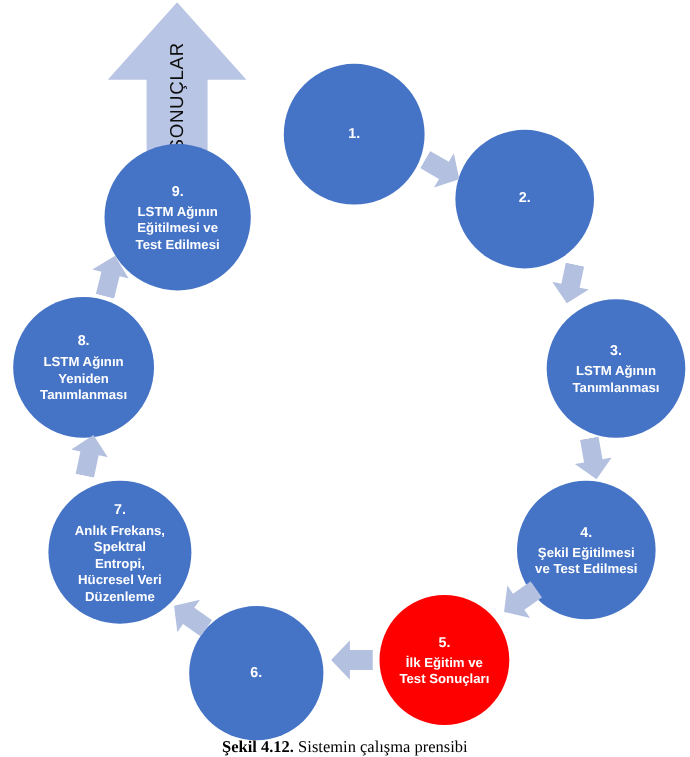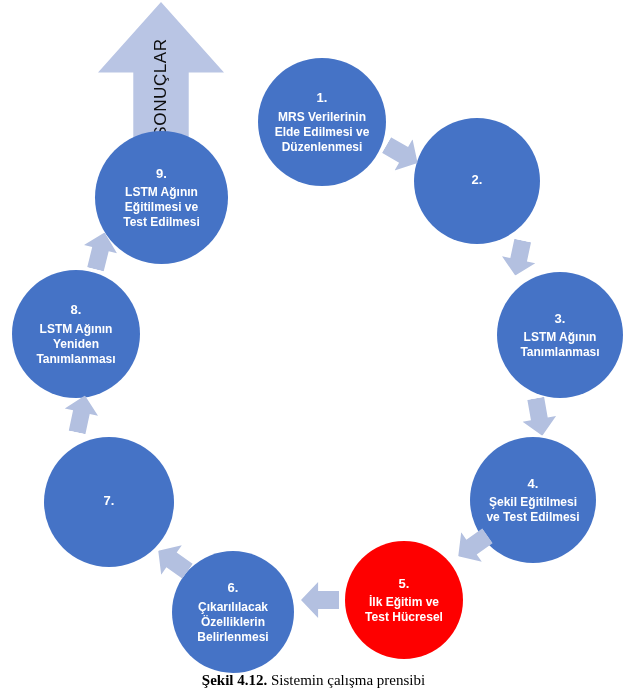--- a/index.html
+++ b/index.html
@@ -115,23 +115,20 @@
 
 <div id="diagram">
 
   <div class="results-arrow">
     <div class="shape"></div>
     <div class="label">SONUÇLAR</div>
   </div>
 
   <div class="node" style="left:258px; top:58px; width:128px; height:128px; background:#4573c6;">
     <div class="num">1.</div>
-    <div class="title">MRS Verilerinin
-Elde Edilmesi ve
-Düzenlenmesi</div>
   </div>
 
   <div class="node" style="left:414px; top:118px; width:126px; height:126px; background:#4573c6;">
     <div class="num">2.</div>
   </div>
 
   <div class="node" style="left:497px; top:272px; width:126px; height:126px; background:#4573c6;">
     <div class="num">3.</div>
     <div class="title">LSTM Ağının
 Tanımlanması</div>
@@ -139,32 +136,34 @@
 
   <div class="node" style="left:470px; top:437px; width:126px; height:126px; background:#4573c6;">
     <div class="num">4.</div>
     <div class="title">Şekil Eğitilmesi
 ve Test Edilmesi</div>
   </div>
 
   <div class="node" style="left:345px; top:541px; width:118px; height:118px; background:#fe0000;">
     <div class="num small">5.</div>
     <div class="title">İlk Eğitim ve
-Test Hücresel</div>
+Test Sonuçları</div>
   </div>
 
   <div class="node" style="left:172px; top:551px; width:122px; height:122px; background:#4573c6;">
     <div class="num">6.</div>
-    <div class="title">Çıkarılılacak
-Özelliklerin
-Belirlenmesi</div>
   </div>
 
   <div class="node" style="left:44px; top:437px; width:130px; height:130px; background:#4573c6;">
     <div class="num">7.</div>
+    <div class="title">Anlık Frekans,
+Spektral
+Entropi,
+Hücresel Veri
+Düzenleme</div>
   </div>
 
   <div class="node" style="left:12px; top:270px; width:128px; height:128px; background:#4573c6;">
     <div class="num">8.</div>
     <div class="title">LSTM Ağının
 Yeniden
 Tanımlanması</div>
   </div>
 
   <div class="node" style="left:95px; top:131px; width:133px; height:133px; background:#4573c6;">

